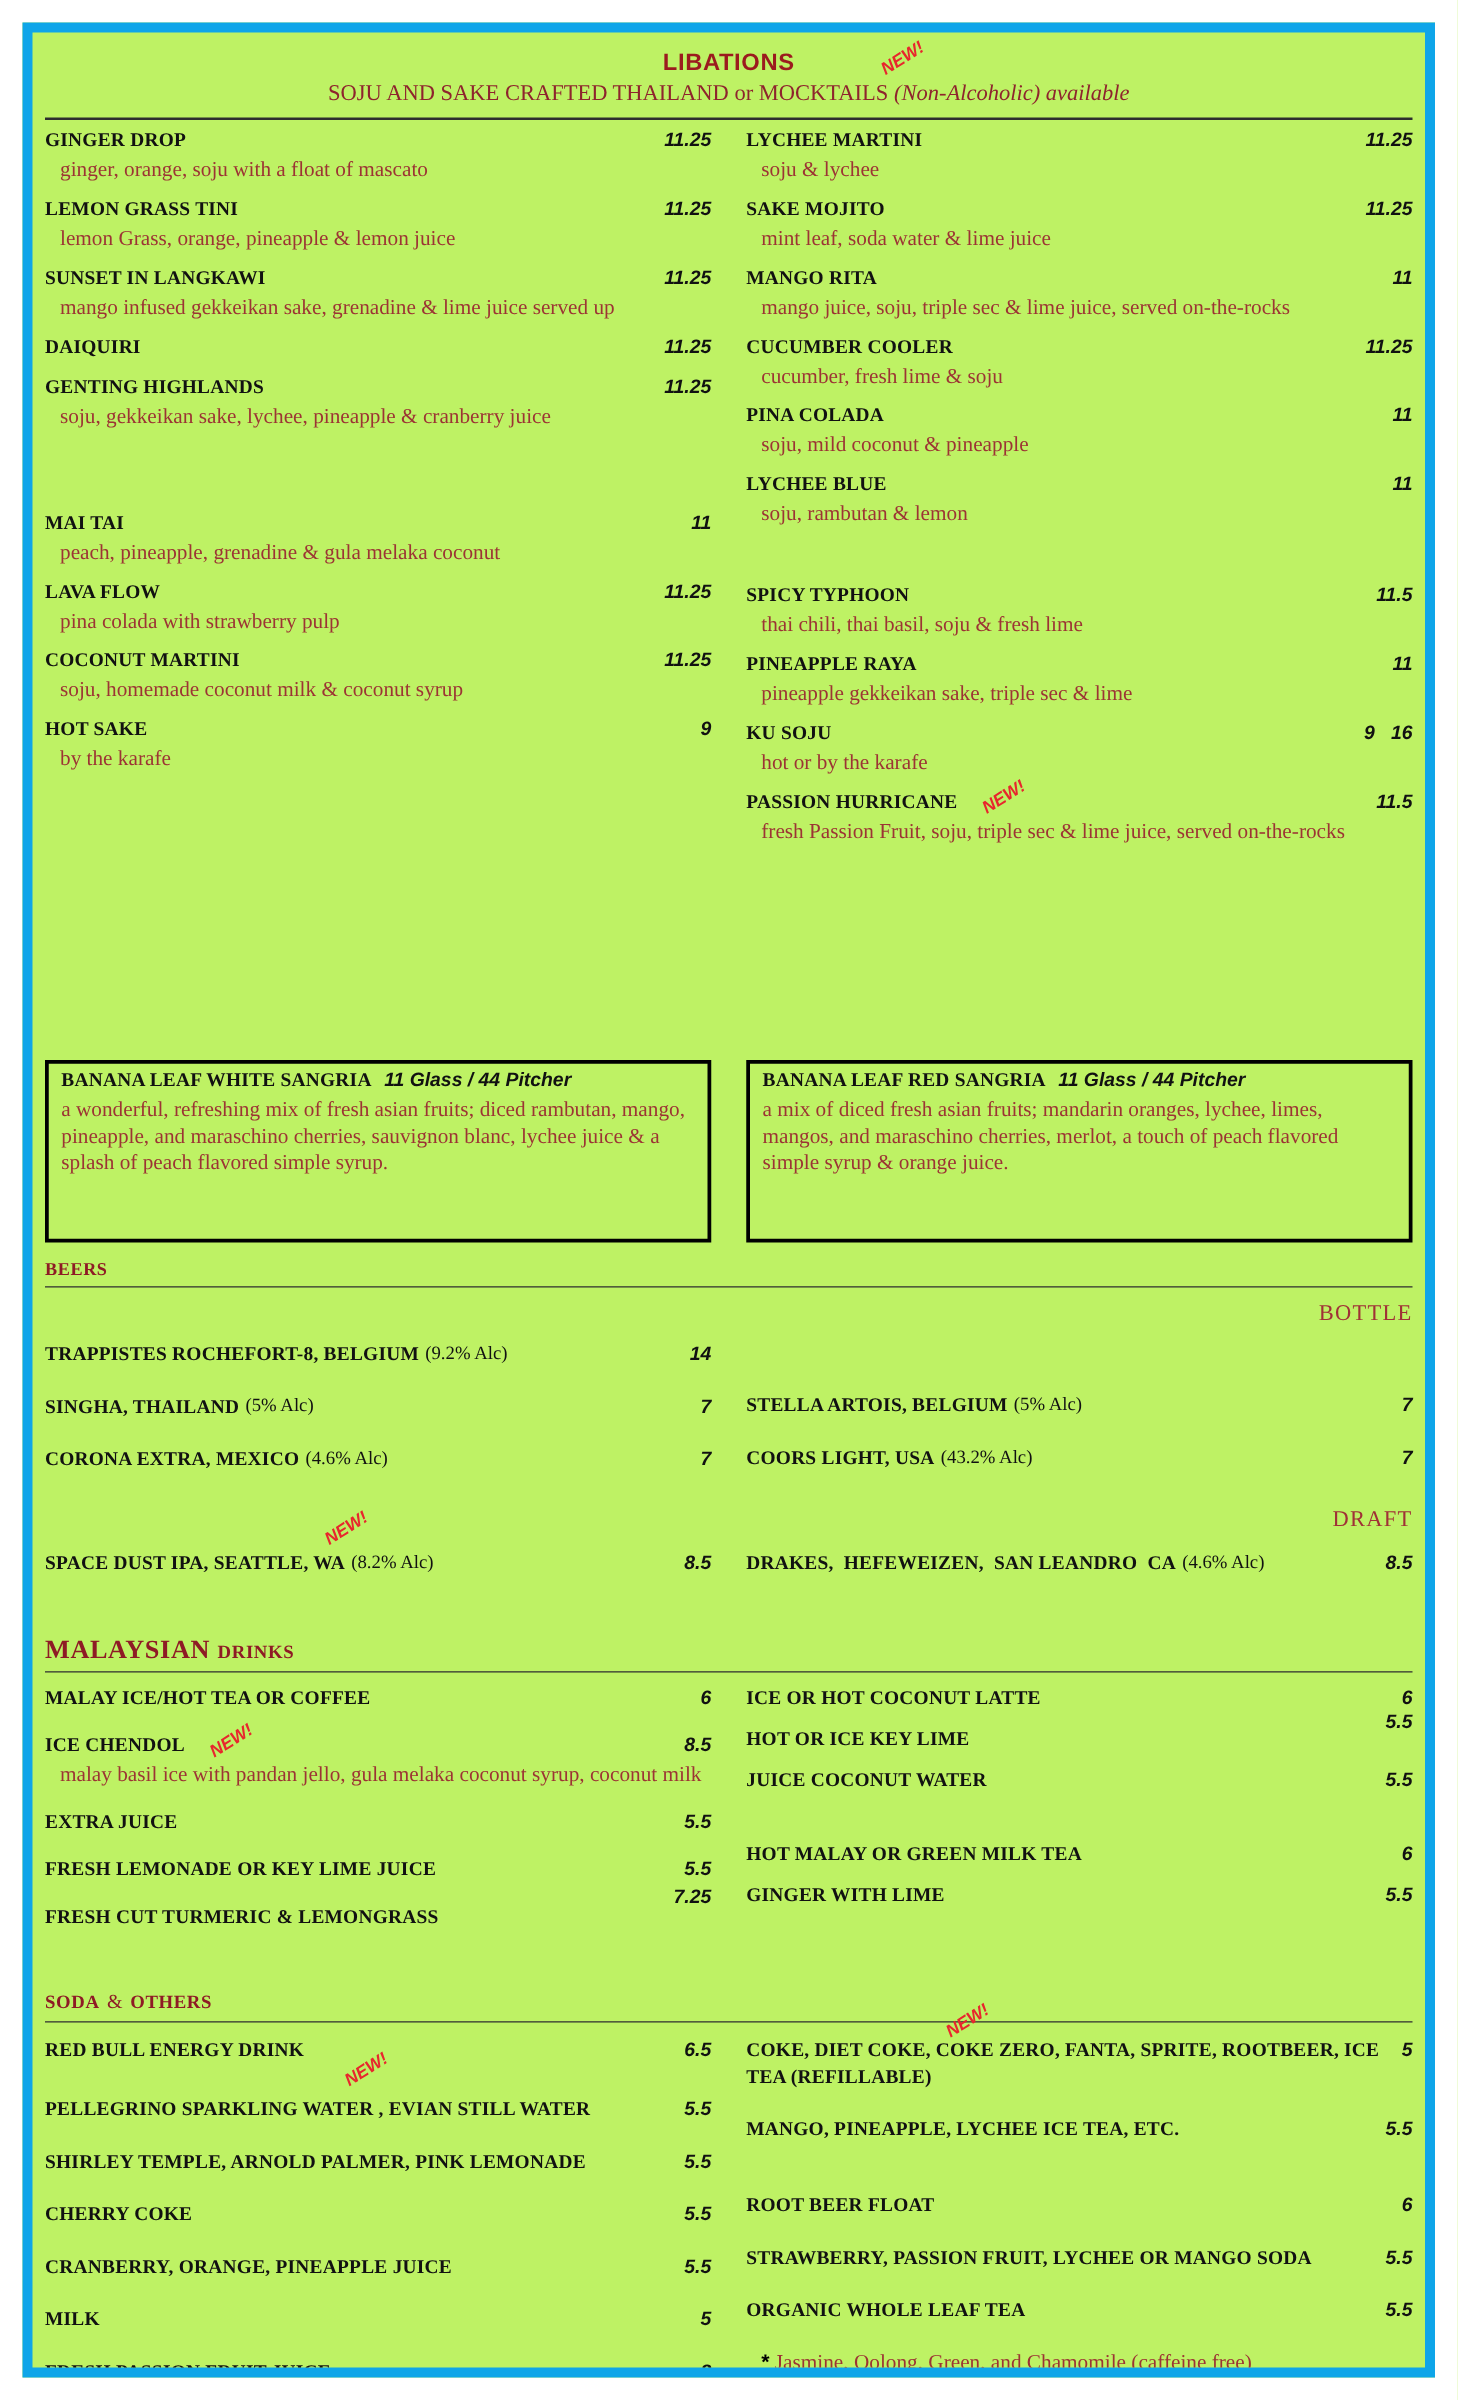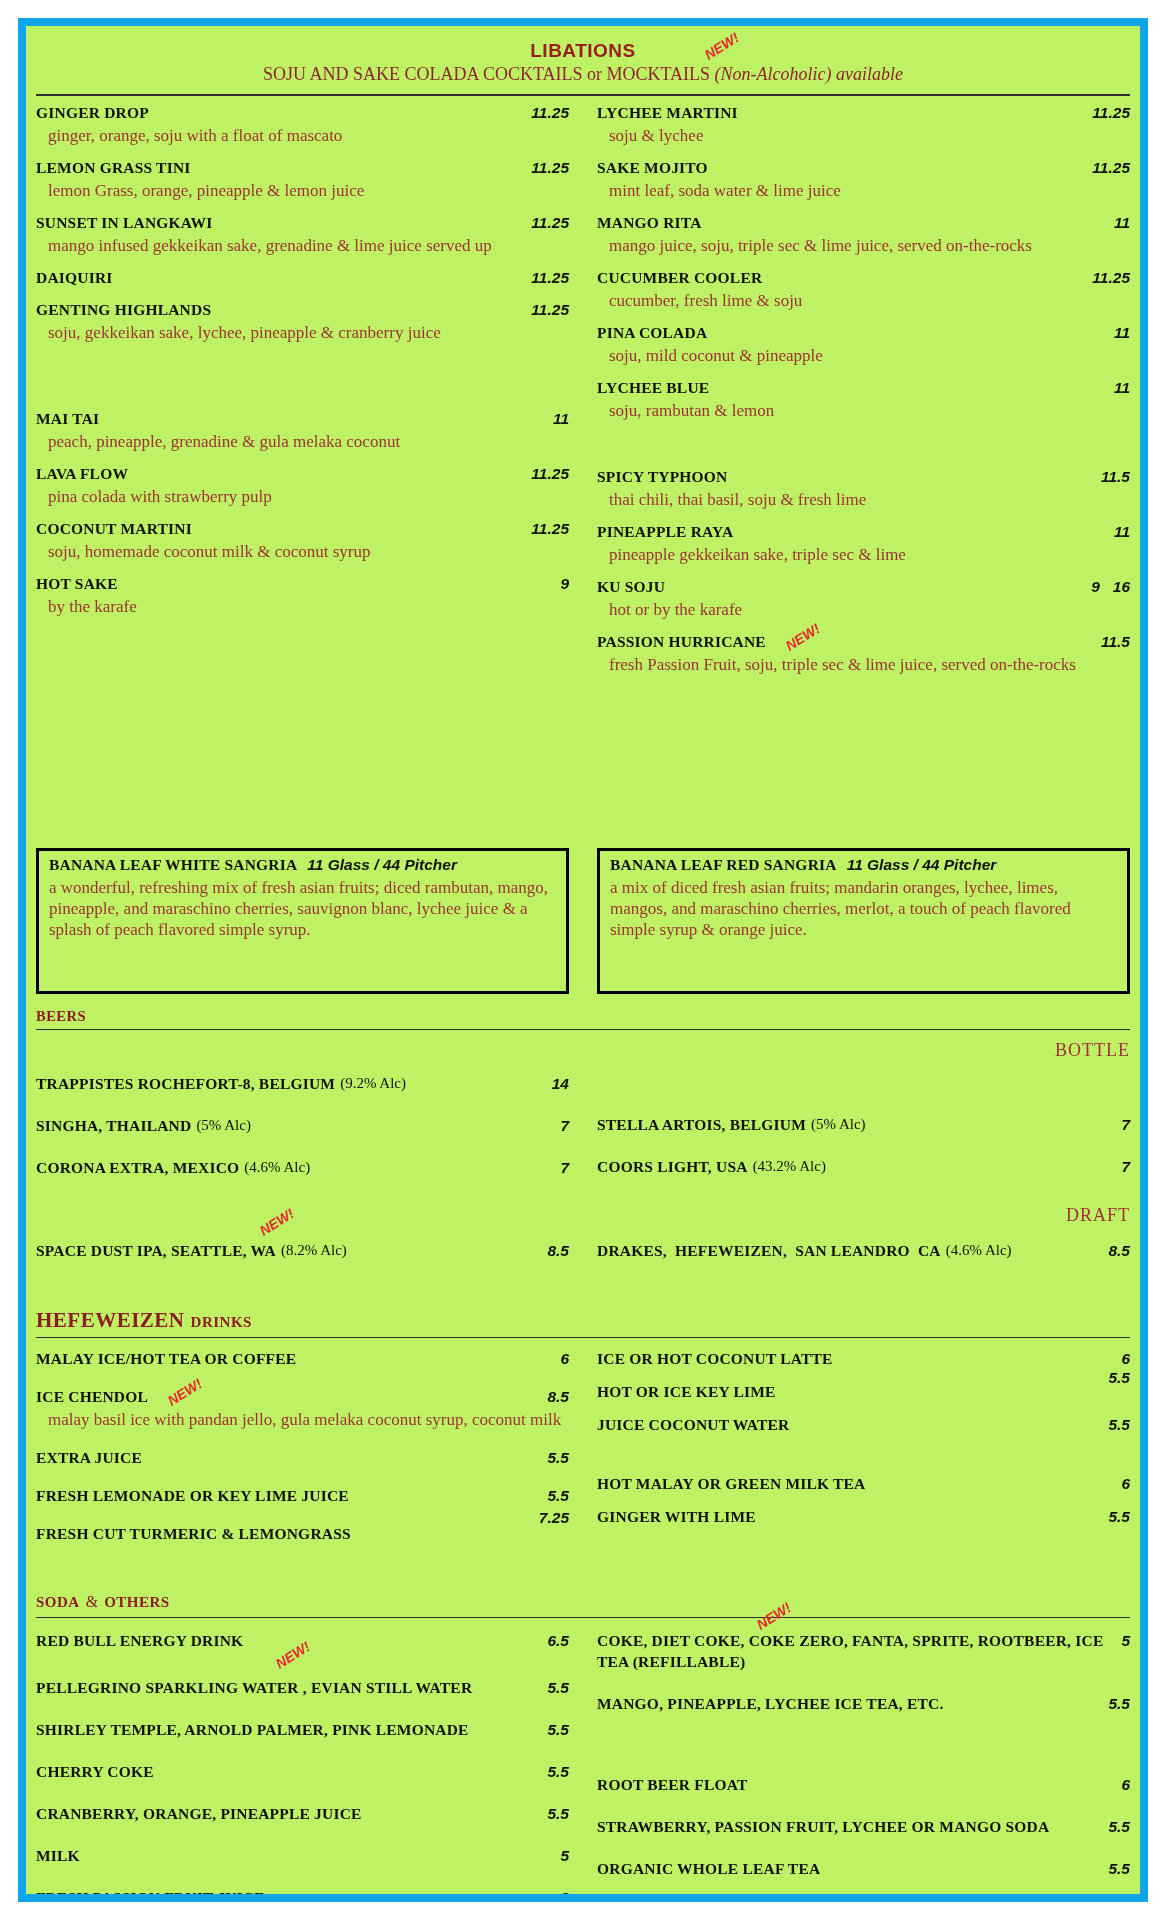--- a/index.html
+++ b/index.html
@@ -66,35 +66,35 @@
 
   
   .soda-head{margin:2px 0 0;color:#8e1b25;}
   .soda-head .bold{font-size:15px;font-weight:bold;letter-spacing:.5px;}
   .soda-head .amp{font-size:16px;font-weight:normal;}
   .soda-cols{margin-top:12px;}
   .soda-cols .item{margin-bottom:21px;}
   .soda-left .item:nth-child(2){margin-top:26px;}
   .soda-left .item:nth-child(2) .new-stamp{position:absolute;left:238px;top:-30px;margin:0;}
   .soda-right .item:nth-child(1) .new-stamp{position:absolute;left:158px;top:-22px;margin:0;}
-  .soda-right .item:nth-child(3){margin-top:60px;}
+  .soda-right .item:nth-child(3){margin-top:40px;}
   .soda-right .item-name{flex:1;}
   .footnote{color:#9c3434;font-size:17px;margin:4px 0 0;padding-left:12px;}
   .footnote .star{color:#000;font-weight:bold;font-family:"Liberation Sans",sans-serif;font-style:normal;}
 </style>
 </head>
 <body>
 
 <div class="frame">
 
   <header class="menu-header">
     <h1 class="menu-title">LIBATIONS</h1>
     <span class="new-stamp title-stamp">NEW!</span>
     <p class="subtitle">
-      <span>SOJU AND SAKE COLADA COCKTAILS or MOCKTAILS</span>
+      <span>SOJU AND SAKE CRAFTED THAILAND or MOCKTAILS</span>
       <em>(Non-Alcoholic) available</em>
     </p>
   </header>
   <hr class="rule">
 
   <section class="two-col cocktails">
     <div class="col">
       <div>
           <div class="item">
     <div class="item-head">
@@ -359,21 +359,21 @@
       <span class="item-price">8.5</span>
     </div>
 
   </div>
         </div>
     </div>
   </section>
 
   <section class="malay-sec">
     <h2 class="malay-head">
-      <span class="big">HEFEWEIZEN</span>
+      <span class="big">MALAYSIAN</span>
       <span class="small">DRINKS</span>
     </h2>
     <hr class="rule thin">
     <div class="two-col malay-cols">
       <div class="malay-left">
           <div class="item">
     <div class="item-head">
       <span class="item-name">MALAY ICE/HOT TEA OR COFFEE</span>
 
       <span class="item-price">6</span>

